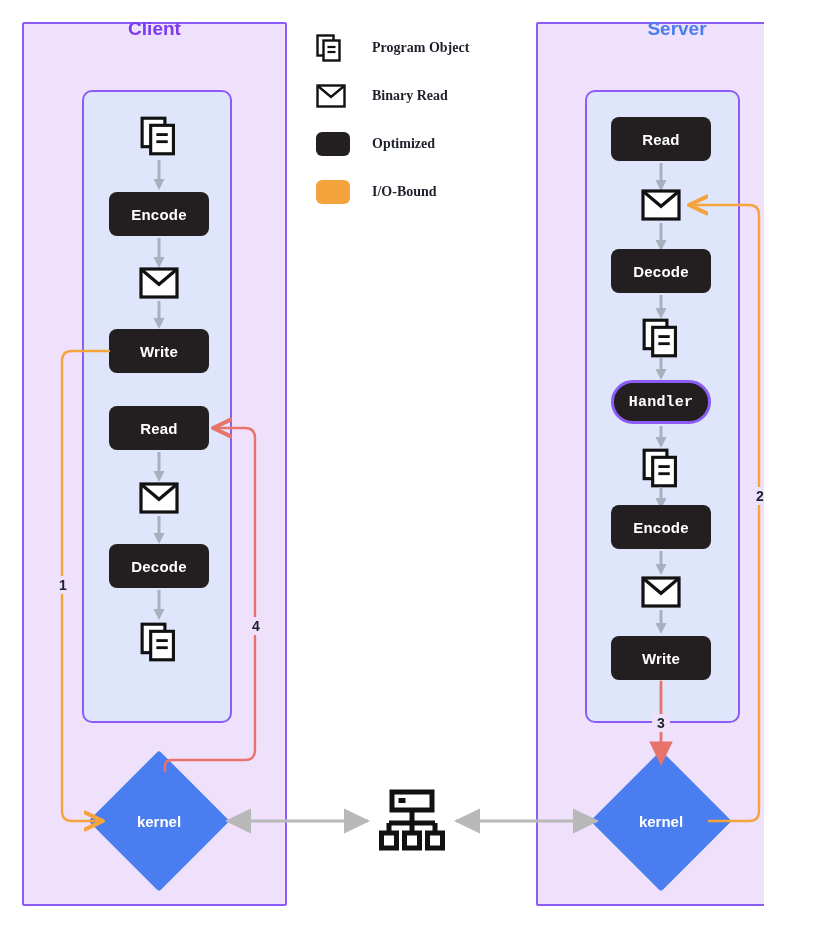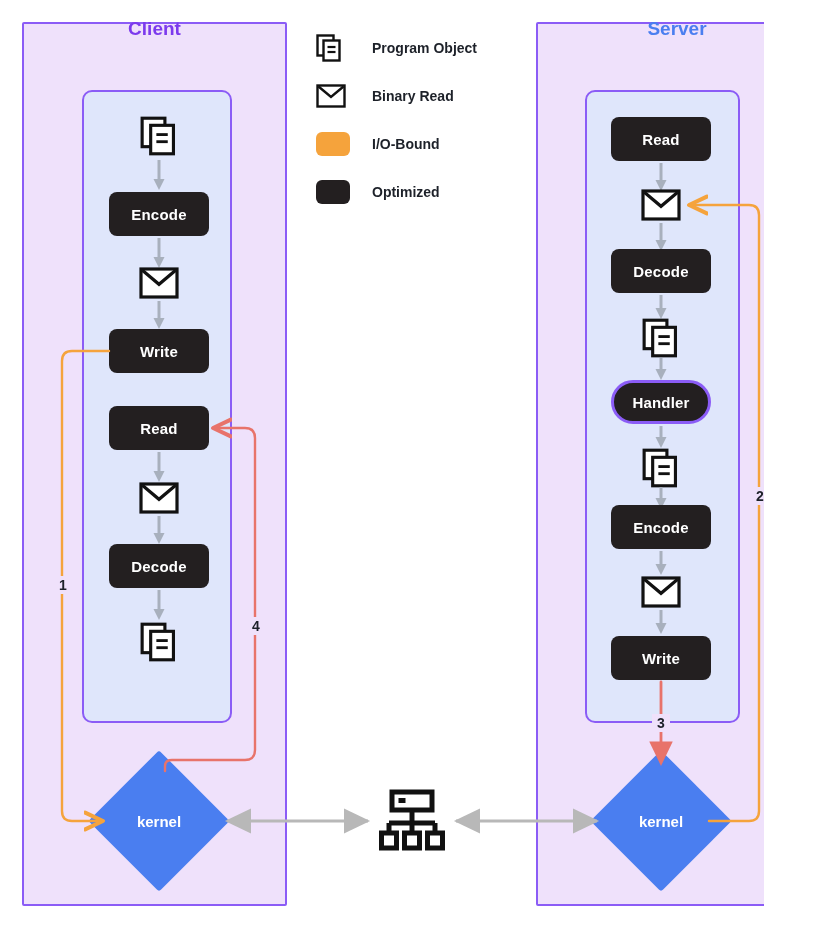--- a/index.html
+++ b/index.html
@@ -54,20 +54,21 @@
     font-size: 15px;
     font-weight: bold;
     display: flex;
     align-items: center;
     justify-content: center;
     letter-spacing: .2px;
   }
   .node.handler {
     border-radius: 999px;
     border: 3px solid #8b5cf6;
+    font-family: Liberation Mono, monospace;
   }
 
   
   .glyph { position: absolute; }
   .glyph svg { display: block; }
 
   
   .dn { position: absolute; }
 
   
@@ -81,21 +82,21 @@
   .kernel-label {
     position: absolute;
     width: 110px;
     text-align: center;
     color: #ffffff;
     font-size: 15px;
     font-weight: bold;
   }
 
   
-  #legend { position: absolute; left: 316px; top: 24px; width: 210px; }
+  #legend { position: absolute; left: 316px; top: 24px; width: 210px; font-family: Liberation Serif, serif; }
   .legend-row {
     display: flex;
     align-items: center;
     height: 48px;
   }
   .legend-key {
     width: 42px;
     display: flex;
     align-items: center;
     justify-content: flex-start;
@@ -167,30 +168,30 @@
           <rect x="1.5" y="1.5" width="27" height="21" fill="#fff" stroke="#111" stroke-width="2.4"></rect>
           <polyline points="2.5,2.5 15,13 27.5,2.5" fill="none" stroke="#111" stroke-width="2.4"></polyline>
         </svg>
       </span>
       <span class="legend-label">Binary Read</span>
     </div>
 
 
     <div class="legend-row">
       <span class="legend-key">
+        <span class="legend-swatch" id="sw-opt" style="background: rgb(35, 31, 32);"></span>
+      </span>
+      <span class="legend-label">Optimized</span>
+    </div>
+
+    <div class="legend-row">
+      <span class="legend-key">
         <span class="legend-swatch" id="sw-io" style="background: rgb(245, 163, 60);"></span>
       </span>
       <span class="legend-label">I/O-Bound</span>
-    </div>
-
-    <div class="legend-row">
-      <span class="legend-key">
-        <span class="legend-swatch" id="sw-opt" style="background: rgb(35, 31, 32);"></span>
-      </span>
-      <span class="legend-label">Optimized</span>
     </div>
   </div>
 
   <div class="glyph" style="left:140px;top:116px;">
     <svg width="37" height="40" viewBox="0 0 26 28">
       <rect x="1.5" y="1.5" width="16" height="20" fill="#fff" stroke="#111" stroke-width="2.2"></rect>
       <rect x="7.5" y="6.5" width="16" height="20" fill="#fff" stroke="#111" stroke-width="2.2"></rect>
       <line x1="11.5" y1="13" x2="19.5" y2="13" stroke="#111" stroke-width="2"></line>
       <line x1="11.5" y1="18" x2="19.5" y2="18" stroke="#111" stroke-width="2"></line>
     </svg>

